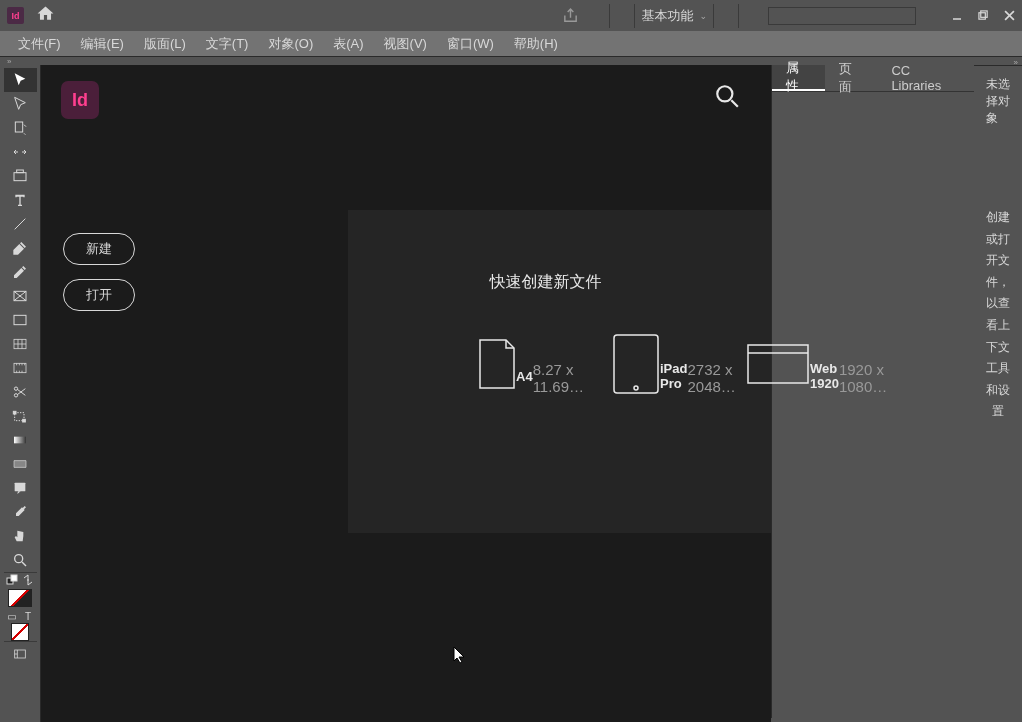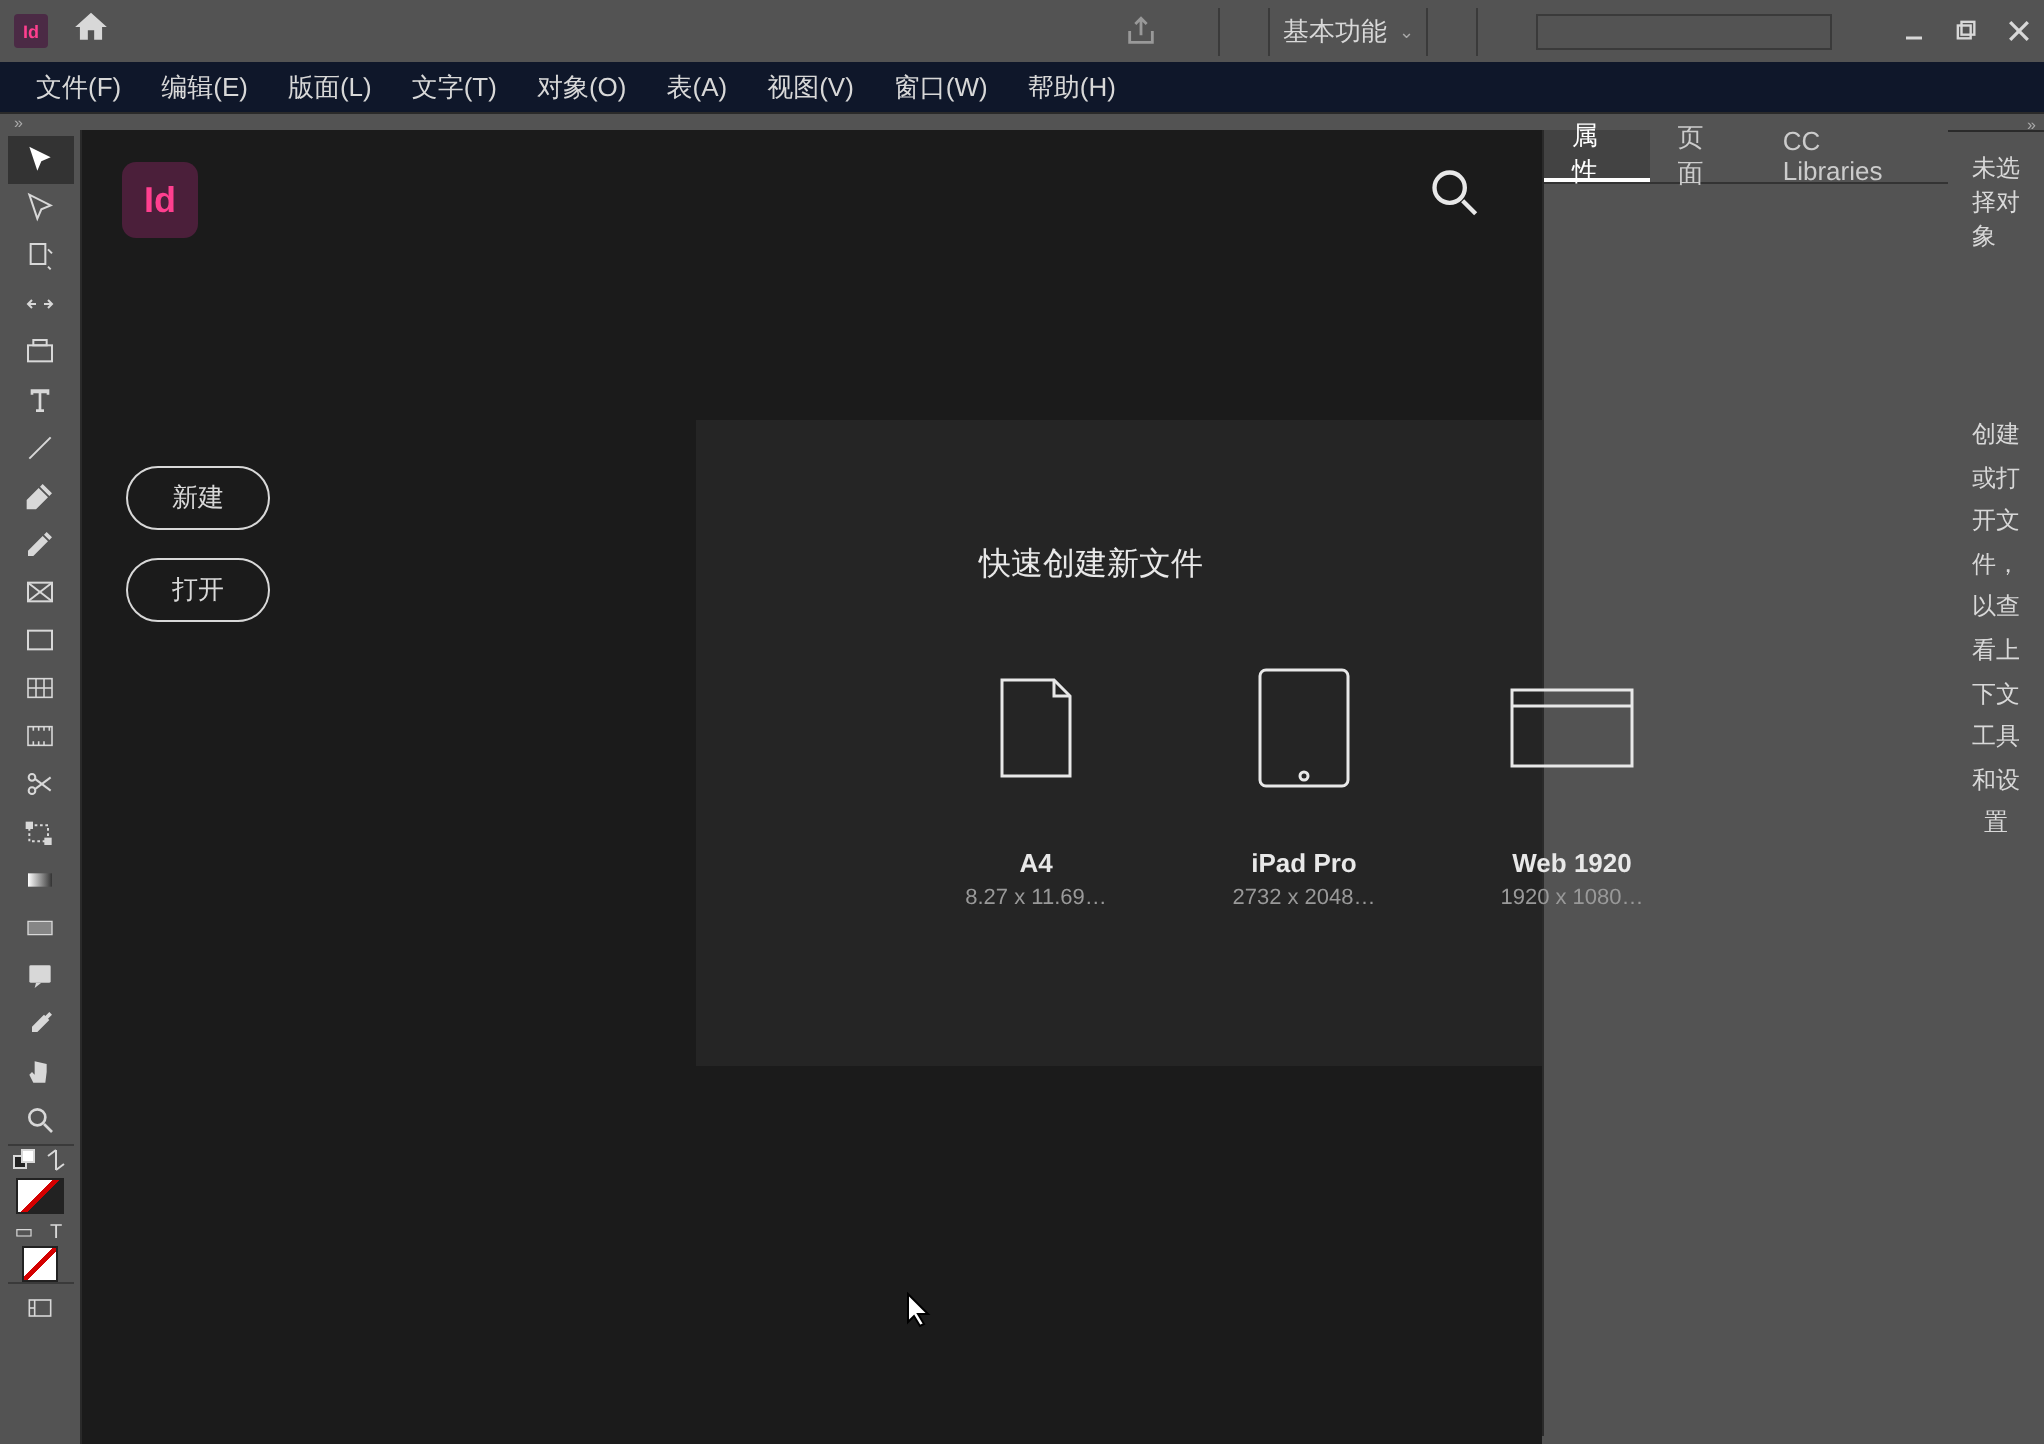--- a/index.html
+++ b/index.html
@@ -13,21 +13,21 @@
 .titlebar-right { margin-left: auto; display: flex; align-items: center; gap: 20px; }
 .share-icon-box { width: 30px; height: 30px; display: flex; align-items: center; justify-content: center; color: #999; cursor: pointer; }
 .workspace { display: flex; align-items: center; gap: 6px; padding: 0 6px; font-size: 13px; cursor: pointer; border-left: 1px solid #3a3a3a; border-right: 1px solid #3a3a3a; height: 24px; }
 .chevron { font-size: 9px; color: #a8a8a8; }
 .search-box { width: 148px; height: 18px; background: #535353; border: 1px solid #3a3a3a; margin-left: 5px; margin-right: 8px; }
 .win-btns { display: flex; }
 .win-btn { width: 26px; height: 22px; display: flex; align-items: center; justify-content: center; color: #d8d8d8; cursor: pointer; font-size: 12px; }
 .separator-v { width: 1px; height: 24px; background: #3a3a3a; margin: 0 4px; }
 
 
-.menubar { height: 26px; background: #0f172a; display: flex; align-items: center; padding-left: 8px; border-bottom: 1px solid #2a2a2a; }
+.menubar { height: 26px; background: #737373; display: flex; align-items: center; padding-left: 8px; border-bottom: 1px solid #2a2a2a; }
 .menu-item { padding: 3px 10px; font-size: 13px; cursor: pointer; }
 
 
 .chevron-row { height: 8px; background: #535353; display: flex; align-items: center; justify-content: flex-start; padding-left: 7px; font-size: 8px; color: #aaa; }
 .chevron-row-right { position: absolute; right: 4px; top: 58px; font-size: 8px; color: #aaa; }
 
 
 .workarea { display: flex; height: calc(722px - 31px - 26px - 8px); }
 
 
@@ -47,24 +47,24 @@
 .id-badge span { color: #ff3f8f; font-size: 18px; font-weight: bold; }
 .search-btn { position: absolute; top: 18px; right: 25px; width: 32px; height: 32px; cursor: pointer; }
 .home-label-box { position: absolute; top: 102px; left: 22px; width: 218px; height: 29px; background: #323232; display: flex; align-items: center; padding-left: 14px; font-size: 14px; }
 .btn-pill { border: 1px solid #d8d8d8; border-radius: 17px; width: 72px; height: 32px; display: flex; align-items: center; justify-content: center; font-size: 13px; cursor: pointer; background: transparent; color: #d8d8d8; }
 .btn-new { position: absolute; top: 168px; left: 22px; }
 .btn-open { position: absolute; top: 214px; left: 22px; }
 
 .quick-panel { position: absolute; top: 145px; left: 307px; right: 0; height: 323px; background: #252525; }
 .quick-title { position: absolute; top: 62px; left: 0; right: 28px; text-align: center; font-size: 16px; color: #e8e8e8; }
 .presets { position: absolute; top: 122px; left: 130px; display: flex; gap: 54px; }
-.preset-item { display: flex; flex-direction: column; align-items: center; width: 80px; cursor: pointer; }
+.preset-item { display: flex; flex-direction: row; align-items: center; width: 80px; cursor: pointer; }
 .preset-icon-box { width: 64px; height: 64px; display: flex; align-items: center; justify-content: center; margin-bottom: 28px; }
 .preset-name { font-size: 13px; font-weight: bold; color: #e8e8e8; margin-bottom: 4px; }
-.preset-dims { font-size: 11px; color: #999; }
+.preset-dims { font-size: 15px; color: #999; }
 
 
 .rightpanel { width: 251px; background: #535353; border-left: 1px solid #2a2a2a; display: flex; height: 653px; }
 .panel-tabs { height: 27px; display: flex; align-items: stretch; background: #535353; border-bottom: 1px solid #333; }
 .panel-tab { padding: 0 14px; font-size: 13px; display: flex; align-items: center; cursor: pointer; color: #ccc; }
 .panel-tab.active { background: #434343; border-bottom: 2px solid #fff; color: #fff; }
 .panel-body { flex: 1; background: #535353; padding: 10px 12px; border-top: 1px solid #2a2a2a; }
 .no-selection { font-size: 12px; color: #d8d8d8; }
 .hint { text-align: center; font-size: 12px; color: #d8d8d8; margin-top: 80px; line-height: 1.8; }
 

